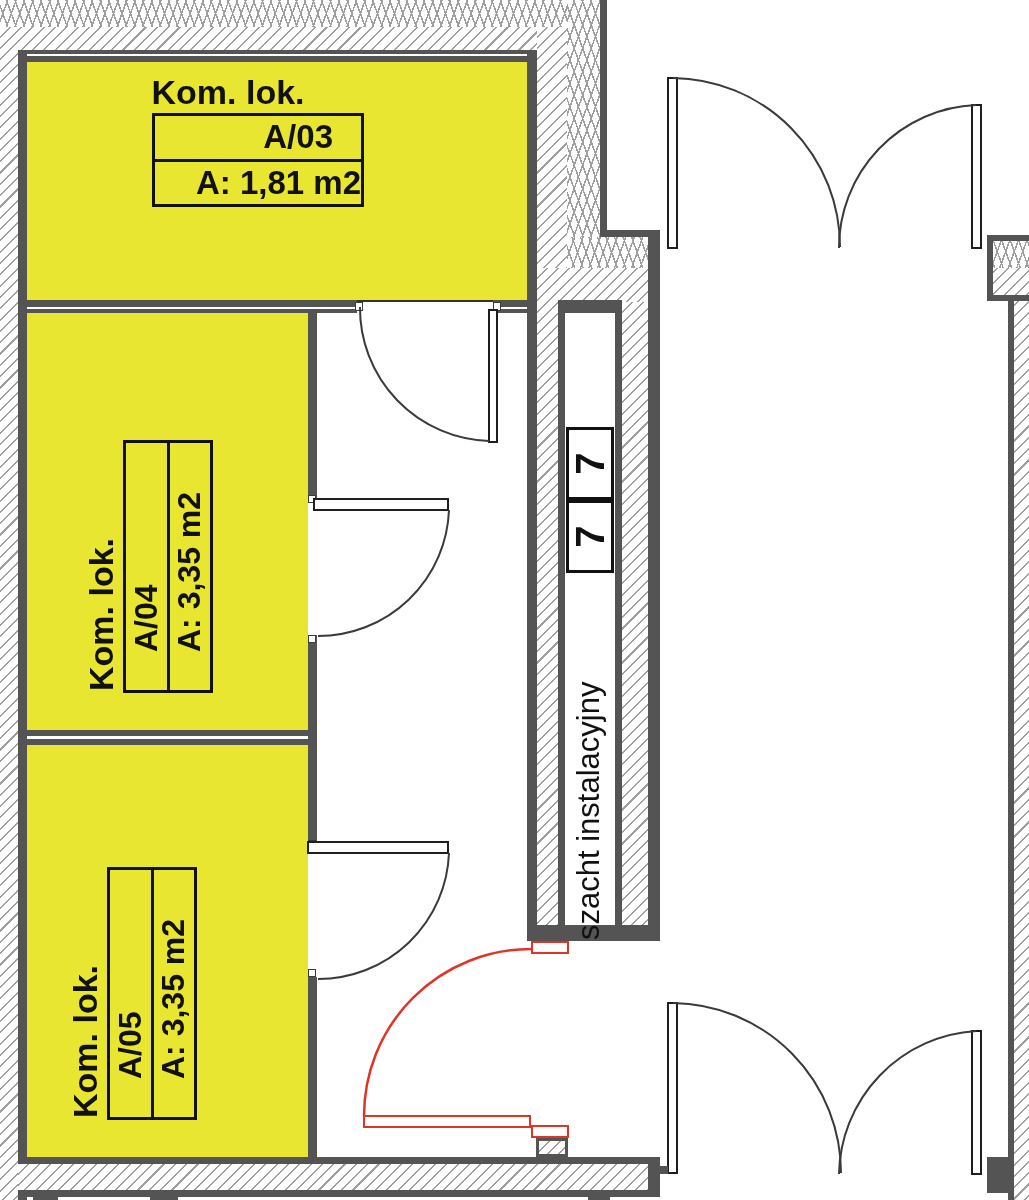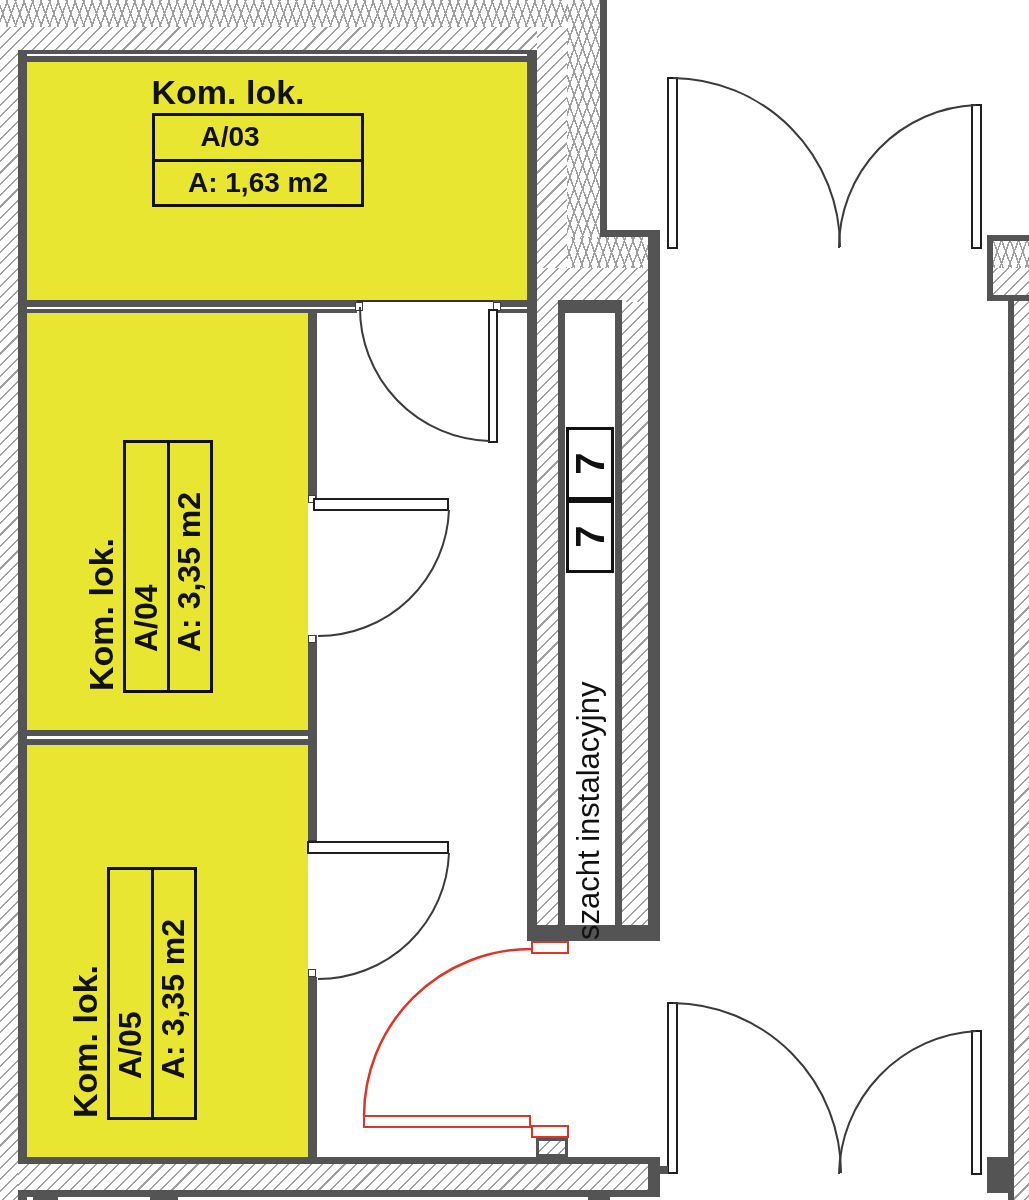--- a/index.html
+++ b/index.html
@@ -17,21 +17,21 @@
   .whitefill{background:#fff;}
   .leaf{background:#fff;border:2px solid #1f1f1f;box-sizing:border-box;}
   .leaf-red{background:#fff;border:2px solid #df3426;box-sizing:border-box;}
   .notch{background:#fff;border:1px solid #3c3c3c;box-sizing:border-box;}
   .rot{transform:rotate(-90deg);transform-origin:0 0;}
   .lblbox{border:3px solid #111;box-sizing:border-box;display:flex;flex-direction:column;background:transparent;}
   .lblbox .brow{flex:1;display:flex;align-items:center;font-weight:bold;font-size:32px;white-space:nowrap;}
   .lblbox .brow.divided{border-bottom:3px solid #111;}
   .ctitle{display:flex;align-items:center;justify-content:center;font-weight:bold;font-size:34px;white-space:nowrap;}
   .rtitle{display:flex;align-items:center;font-weight:bold;font-size:34px;white-space:nowrap;padding-left:2px;}
-  .crow{flex:1;display:flex;align-items:center;justify-content:center;font-weight:bold;font-size:28px;white-space:nowrap;}
+  .crow{flex:1;display:flex;align-items:center;justify-content:flex-end;font-weight:bold;font-size:33px;white-space:nowrap;}
   .sevenbox{width:100%;height:100%;border:3px solid #111;box-sizing:border-box;display:flex;
             align-items:center;justify-content:center;font-weight:bold;font-size:40px;background:#fff;}
   .shaftlabel{display:flex;align-items:center;font-size:31px;white-space:nowrap;letter-spacing:0px;}
   svg.overlay{position:absolute;left:0;top:0;pointer-events:none;}
 </style>
 </head>
 <body>
 
 <div id="canvas">
 
@@ -139,21 +139,21 @@
     <path d="M 673 1003 A 170 170 0 0 1 841 1173" fill="none" stroke="#3a3a3a" stroke-width="2"></path>
     <path d="M 976 1031 A 146 146 0 0 0 839 1174" fill="none" stroke="#3a3a3a" stroke-width="2"></path>
   </svg>
 
   <div class="abs ctitle" style="left:103px;top:72px;width:250px;height:40px">Kom. lok.</div>
   <div class="abs lblbox" style="left:152px;top:113px;width:212px;height:94px">
     <div class="crow divided" style="border-bottom:3px solid #111">
         <span style="transform:translateX(-28px)">A/03</span>
       </div>
     <div class="crow">
-        <span>A: 1,63 m2</span>
+        <span>A: 1,81 m2</span>
       </div>
   </div>
 
   <div class="abs rot" style="left:80px;top:693px;width:253px;height:133px">
     <div class="rtitle" style="height:43px">Kom. lok.</div>
     <div class="lblbox" style="width:253px;height:90px">
       <div class="brow divided" style="padding-left:38px">
           <span>A/04</span>
         </div>
       <div class="brow" style="padding-left:38px">

